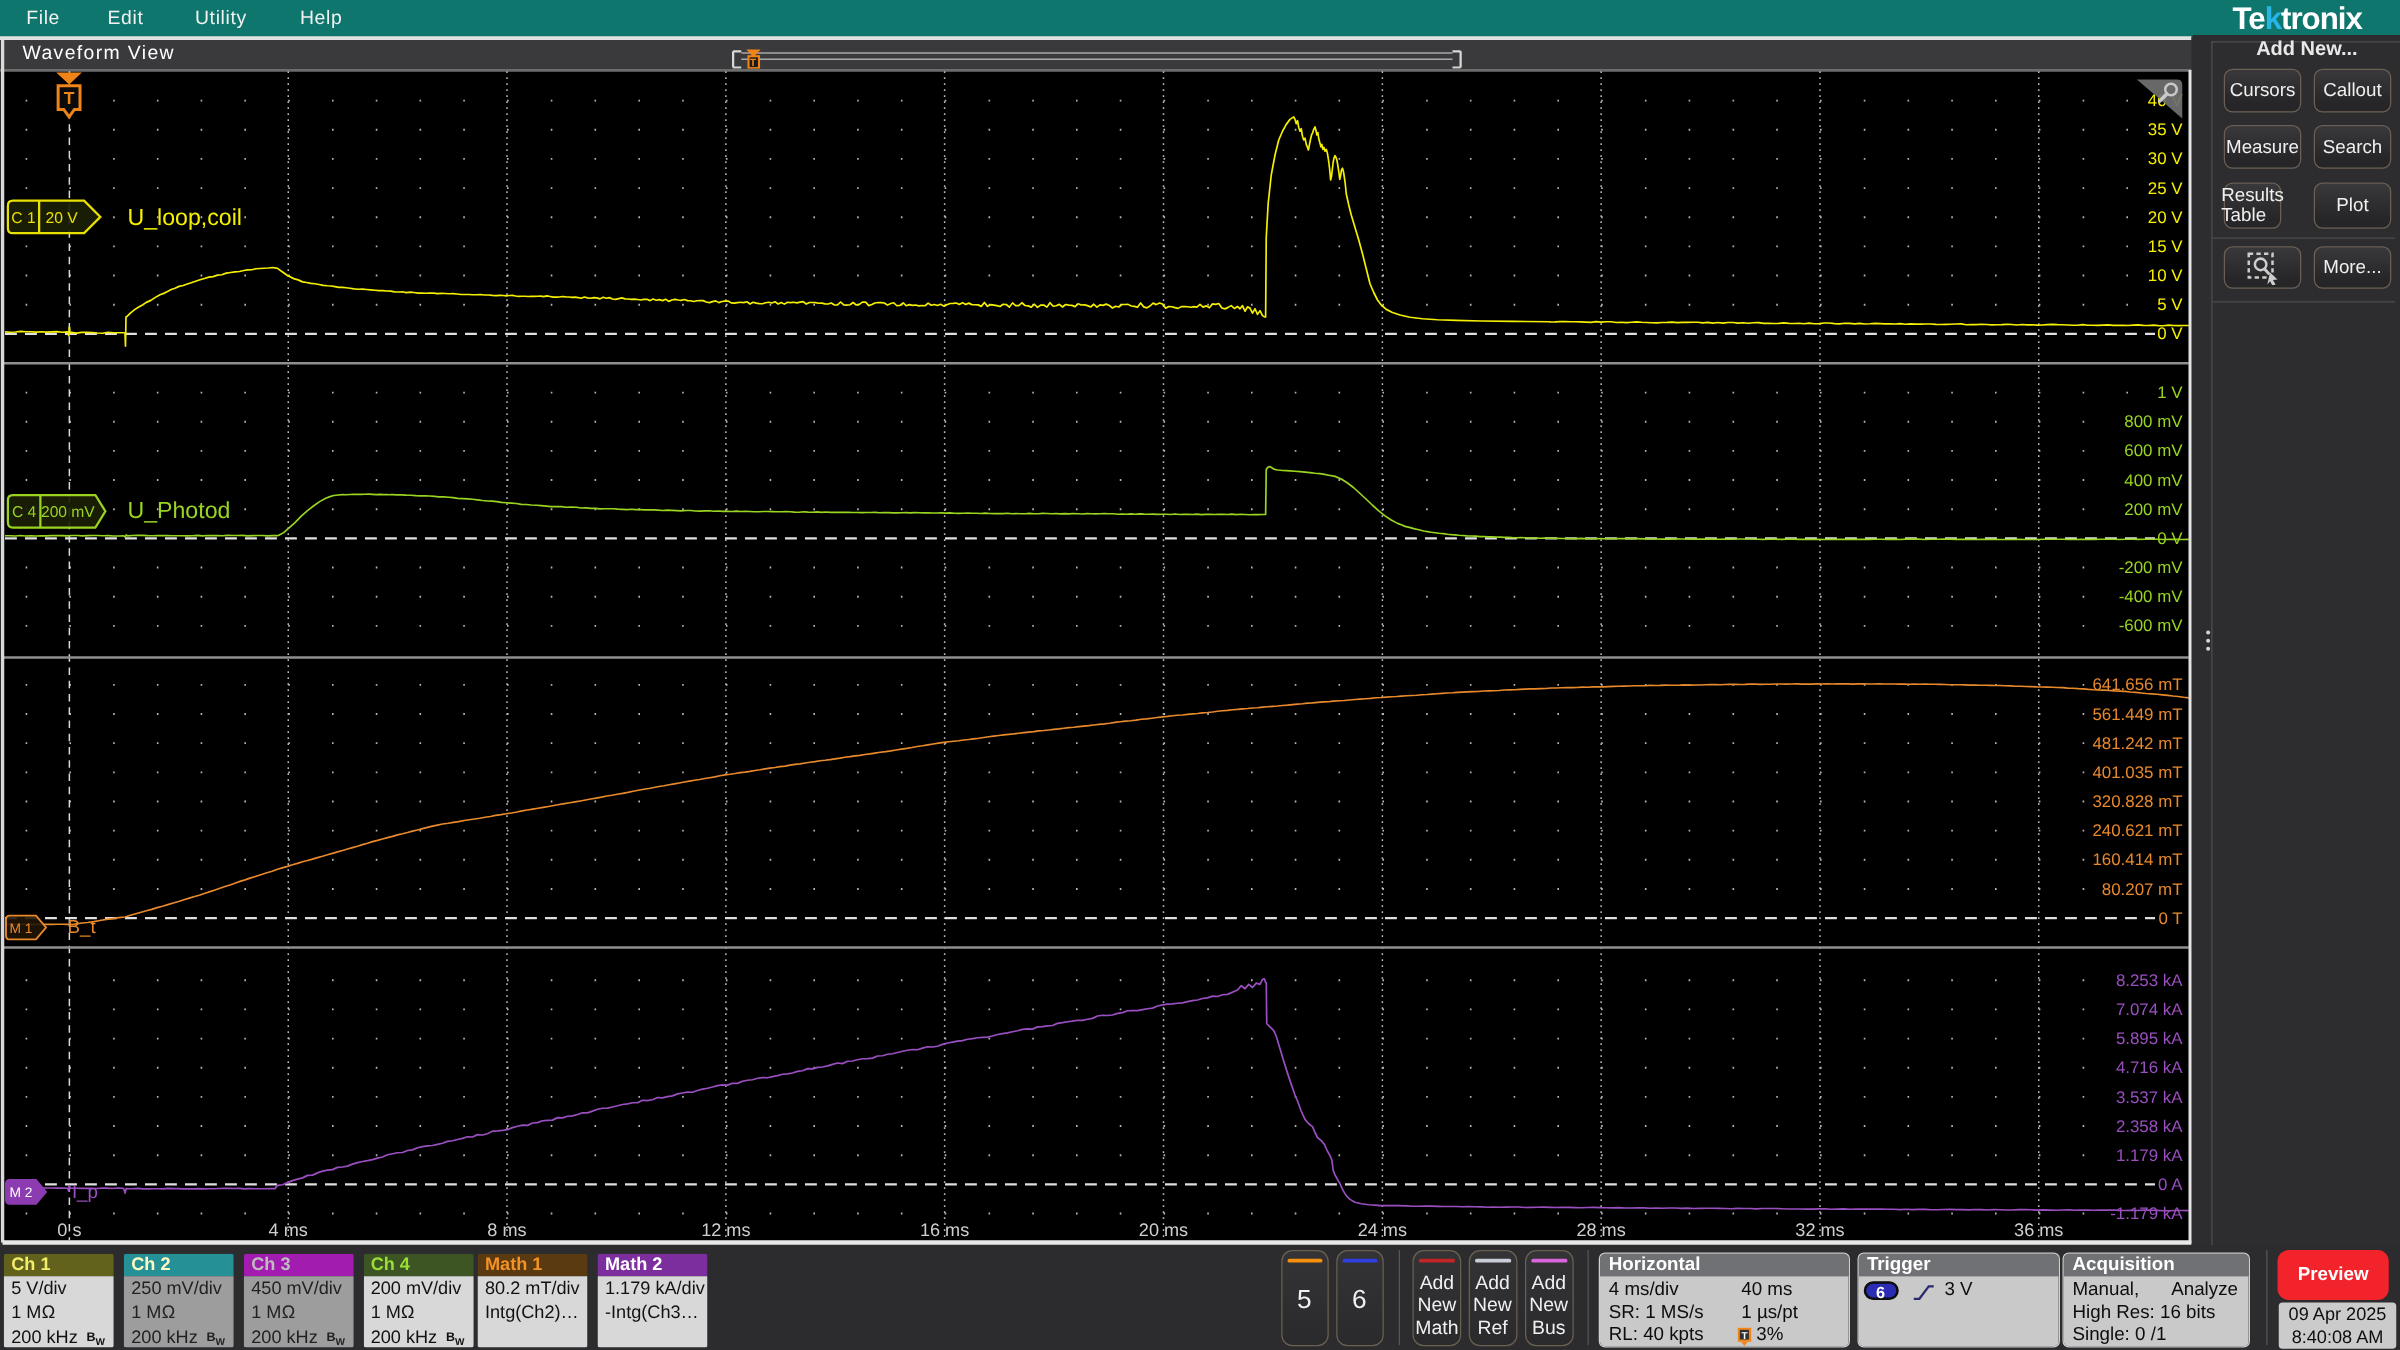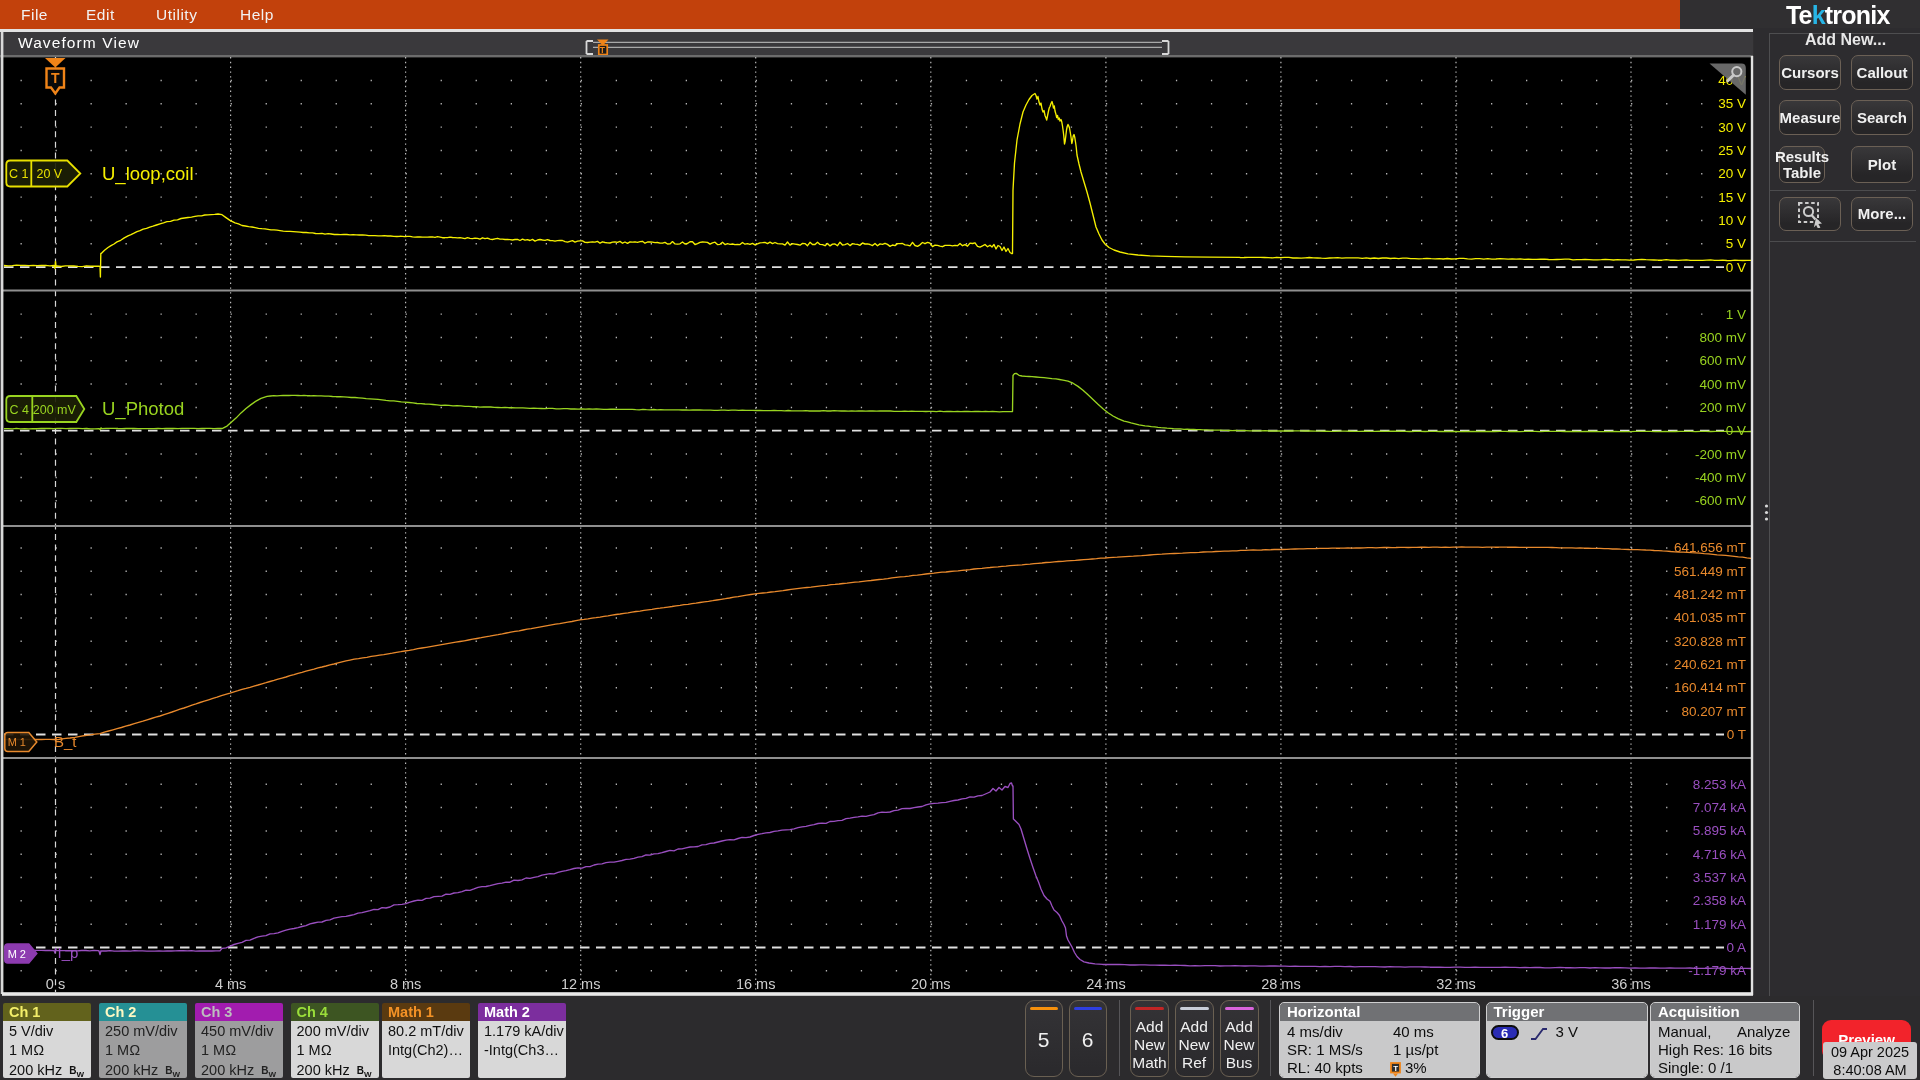--- a/index.html
+++ b/index.html
@@ -1,50 +1,50 @@
 <!DOCTYPE html>
 <html><head><meta charset="utf-8"><style>
 * { margin:0; padding:0; box-sizing:border-box; }
 html,body { width:1920px; height:1080px; background:#302f31; overflow:hidden;
   font-family:"Liberation Sans", sans-serif; }
 .abs { position:absolute; }
-#menubar { left:0; top:0; width:1680px; height:30px; background:#c2410c; color:#f2f2f2;
+#menubar { left:0; top:0; width:1920px; height:30px; background:#0f766e; color:#f2f2f2;
   font-size:15.5px; letter-spacing:0.5px; }
 #menubar span { position:absolute; top:6px; }
 #gap { left:0; top:28.5px; width:1753px; height:3.5px; background:#e2e2e2; }
 #titlebar { left:0; top:32px; width:1753px; height:23px; background:#3a393c;
   color:#fff; font-size:15.5px; letter-spacing:1.1px; }
 #titlebar .t { position:absolute; left:18px; top:2px; }
 #sidebar { left:1753.5px; top:28px; width:167px; height:968px; background:#2d2c2f; }
 #sideline { left:1769px; top:33px; width:1px; height:963px; background:#4e4e50; }
 .sbtn { position:absolute; background:linear-gradient(#39383a,#262527 80%);
   border:1px solid #6b6055; border-radius:7px; color:#f0f0f0; font-size:15px;
-  display:flex; align-items:center; justify-content:center; text-align:center;
-  line-height:16px;font-weight:bold; }
+  display:flex; align-items:center; justify-content:center; 
+  line-height:16px; }
 #bottom { left:0; top:996px; width:1920px; height:84px; background:#2c2b2d; }
 .chb { position:absolute; top:6.5px; width:88px; height:75px; border-radius:2px;
   overflow:hidden; font-size:14.5px; }
 .chb .hd { height:18px; font-weight:bold; padding-left:6px; line-height:18px; }
 .chb .bd { padding:1px 0 0 6px; line-height:19.5px; color:#111; height:57px; }
 .bw { float:right; margin-right:7px; font-size:10px; font-weight:bold; }
 .bw sub { font-size:8px; }
 .nbtn { position:absolute; top:4px; height:77px; background:linear-gradient(#343336,#2a292c);
   border:1px solid #6a6052; border-radius:9px; color:#f0f0f0; }
 .nbtn .cl { position:absolute; left:4px; right:4px; top:6px; height:3px; border-radius:1.5px; }
 .nbtn .tx { position:absolute; left:0; right:0; text-align:center; font-size:15.5px;
   line-height:18px; }
 .panel { position:absolute; top:6.5px; height:74px; border-radius:4px; overflow:hidden;
   outline:1px solid #cfcfd0; }
 .panel .hd { height:18px; background:#707174; color:#fff; font-weight:bold;
   font-size:15px; padding-left:7px; line-height:18px; }
 .panel .bd { background:#c9c9ca; color:#0d0d0d; font-size:15px; height:56px;
   padding:1px 0 0 7px; line-height:18.3px; position:relative; }
 #preview { left:1822px; top:4px; width:89px; height:40px; background:#f2232b;
   border-radius:9px; color:#fff; font-weight:bold; font-size:15px; text-align:center;
-  line-height:40px;margin-top:20px; }
+  line-height:40px; }
 #datebox { left:1823px; top:46px; width:94px; height:37px; background:#cbcbcc;
   border-radius:3px; color:#0d0d0d; font-size:14.5px; text-align:center;
   line-height:18px; padding-top:1px; }
 .vdiv { position:absolute; width:1px; background:#565558; top:4px; height:76px; }
 #logo { left:1786px; top:1px; width:134px; height:28px; color:#fff; font-size:25px;
   font-weight:bold; letter-spacing:-0.8px; }
 #logo .k { color:#27b5e5; }
 </style></head><body>
 <div class="abs" id="menubar">
   <span style="left:21px">File</span>

